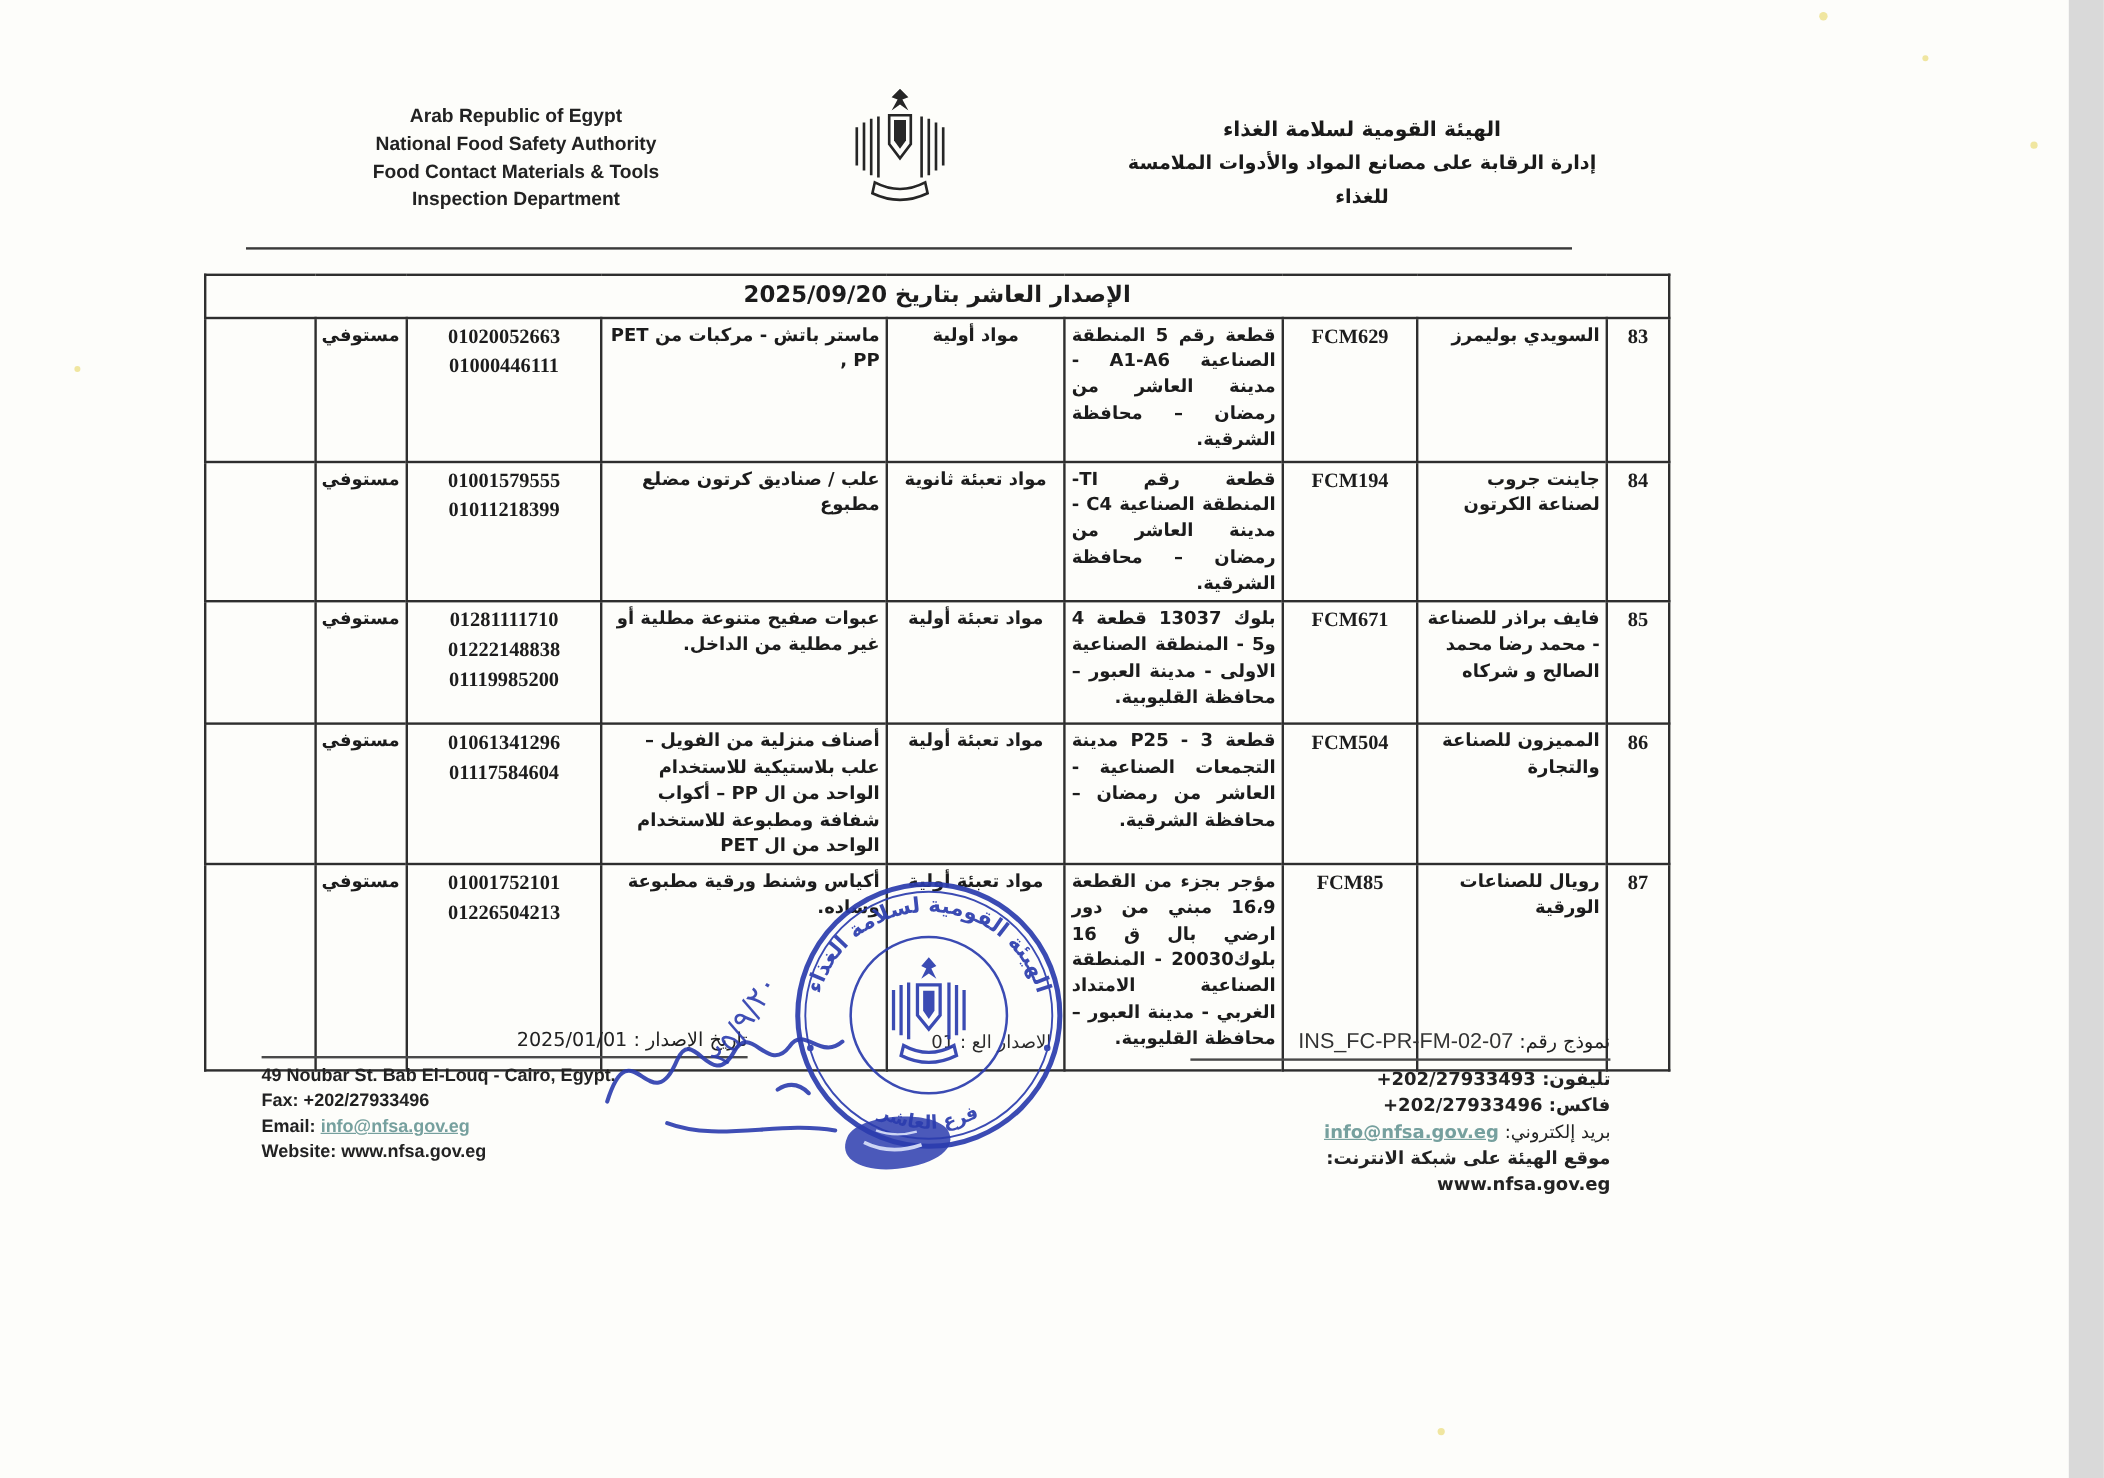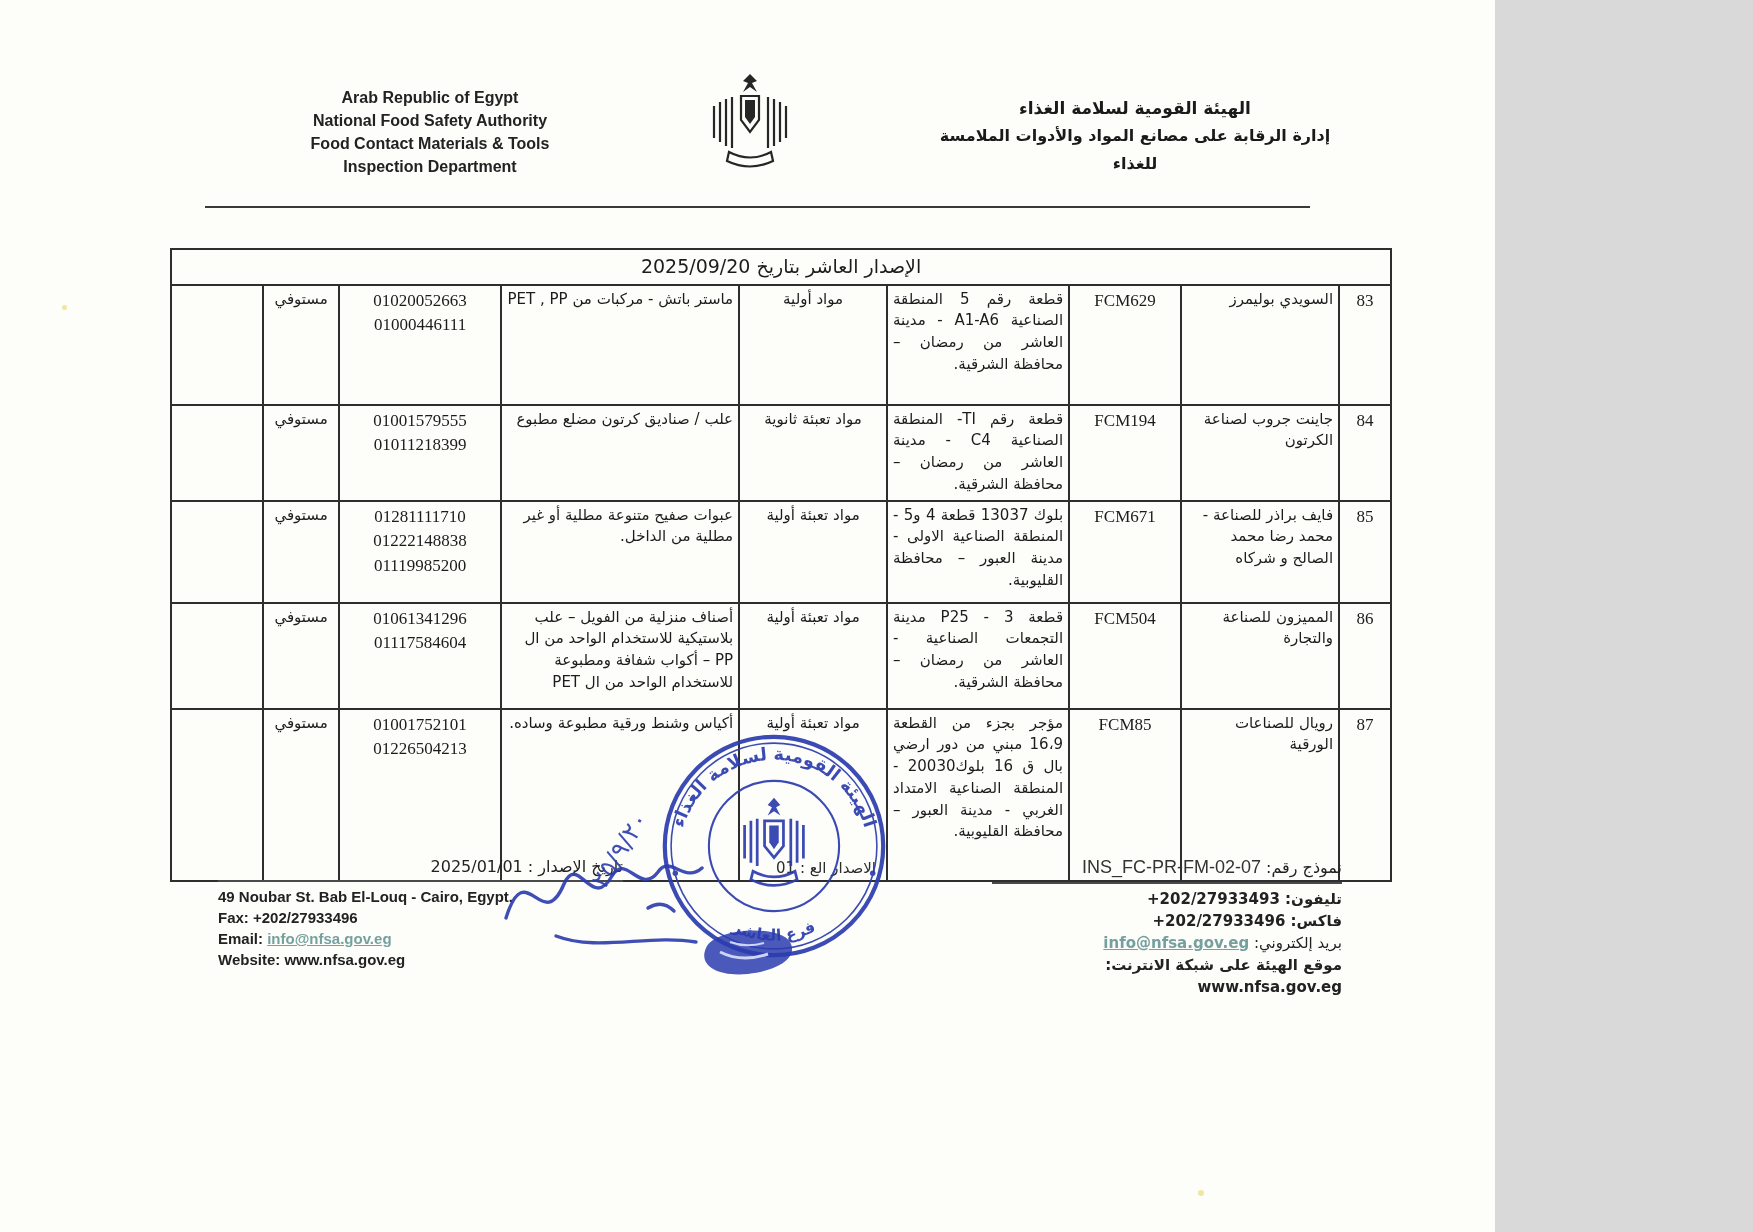--- a/index.html
+++ b/index.html
@@ -1,31 +1,31 @@
 <!DOCTYPE html>
 <html lang="ar"><head>
 <meta charset="utf-8">
 <style>
   * { margin:0; padding:0; box-sizing:border-box; }
   html,body { background:#d9d9d9; }
-  .page { position:relative; width:1495px; height:1232px; background:#fdfdfa; overflow:hidden;
+  .page { position:relative; width:1724px; height:1232px; background:#fdfdfa; overflow:hidden;
           color:#1c1c1c; font-family:"DejaVu Sans", sans-serif; }
 
   
   .hdr-en { position:absolute; left:288px; top:86px; width:284px; text-align:center;
             font-family:"Liberation Sans", sans-serif; font-weight:bold; font-size:16px; line-height:23px; color:#222; }
   .hdr-ar { position:absolute; left:935px; top:94px; width:400px; text-align:center; direction:rtl;
             font-weight:bold; font-size:17px; line-height:28px; color:#1a1a1a; }
   .hdr-ar .sm { font-size:16px; }
   .emblem { position:absolute; left:700px; top:68px; width:100px; height:108px; }
   .hrule  { position:absolute; left:205px; top:206px; width:1105px; border-top:2px solid #3a3a3a; }
 
   
   .doc-table { position:absolute; left:170px; top:228px; width:1220px; border-collapse:collapse;
-               direction:rtl; table-layout:fixed; font-weight:normal; font-size:15px;margin-top:20px; }
+               direction:rtl; table-layout:fixed; font-weight:bold; font-size:15px; }
   .doc-table td { border:2px solid #2e2e2e; vertical-align:top; padding:3px 5px; line-height:1.45; }
   .t-title { text-align:center; font-size:19px; vertical-align:middle !important; height:34px; padding:2px; }
   .c-num     { text-align:center; font-family:"Liberation Serif", serif; font-size:17px; }
   .c-company { text-align:right; }
   .c-fcm     { text-align:center; font-family:"Liberation Serif", serif; font-size:17px; }
   .c-address { text-align:justify; }
   .c-type    { text-align:center; }
   .c-products{ text-align:right; }
   .c-phones  { text-align:center; white-space:pre-line; font-family:"Liberation Serif", serif; font-size:17px; }
   .c-status  { text-align:center; }

